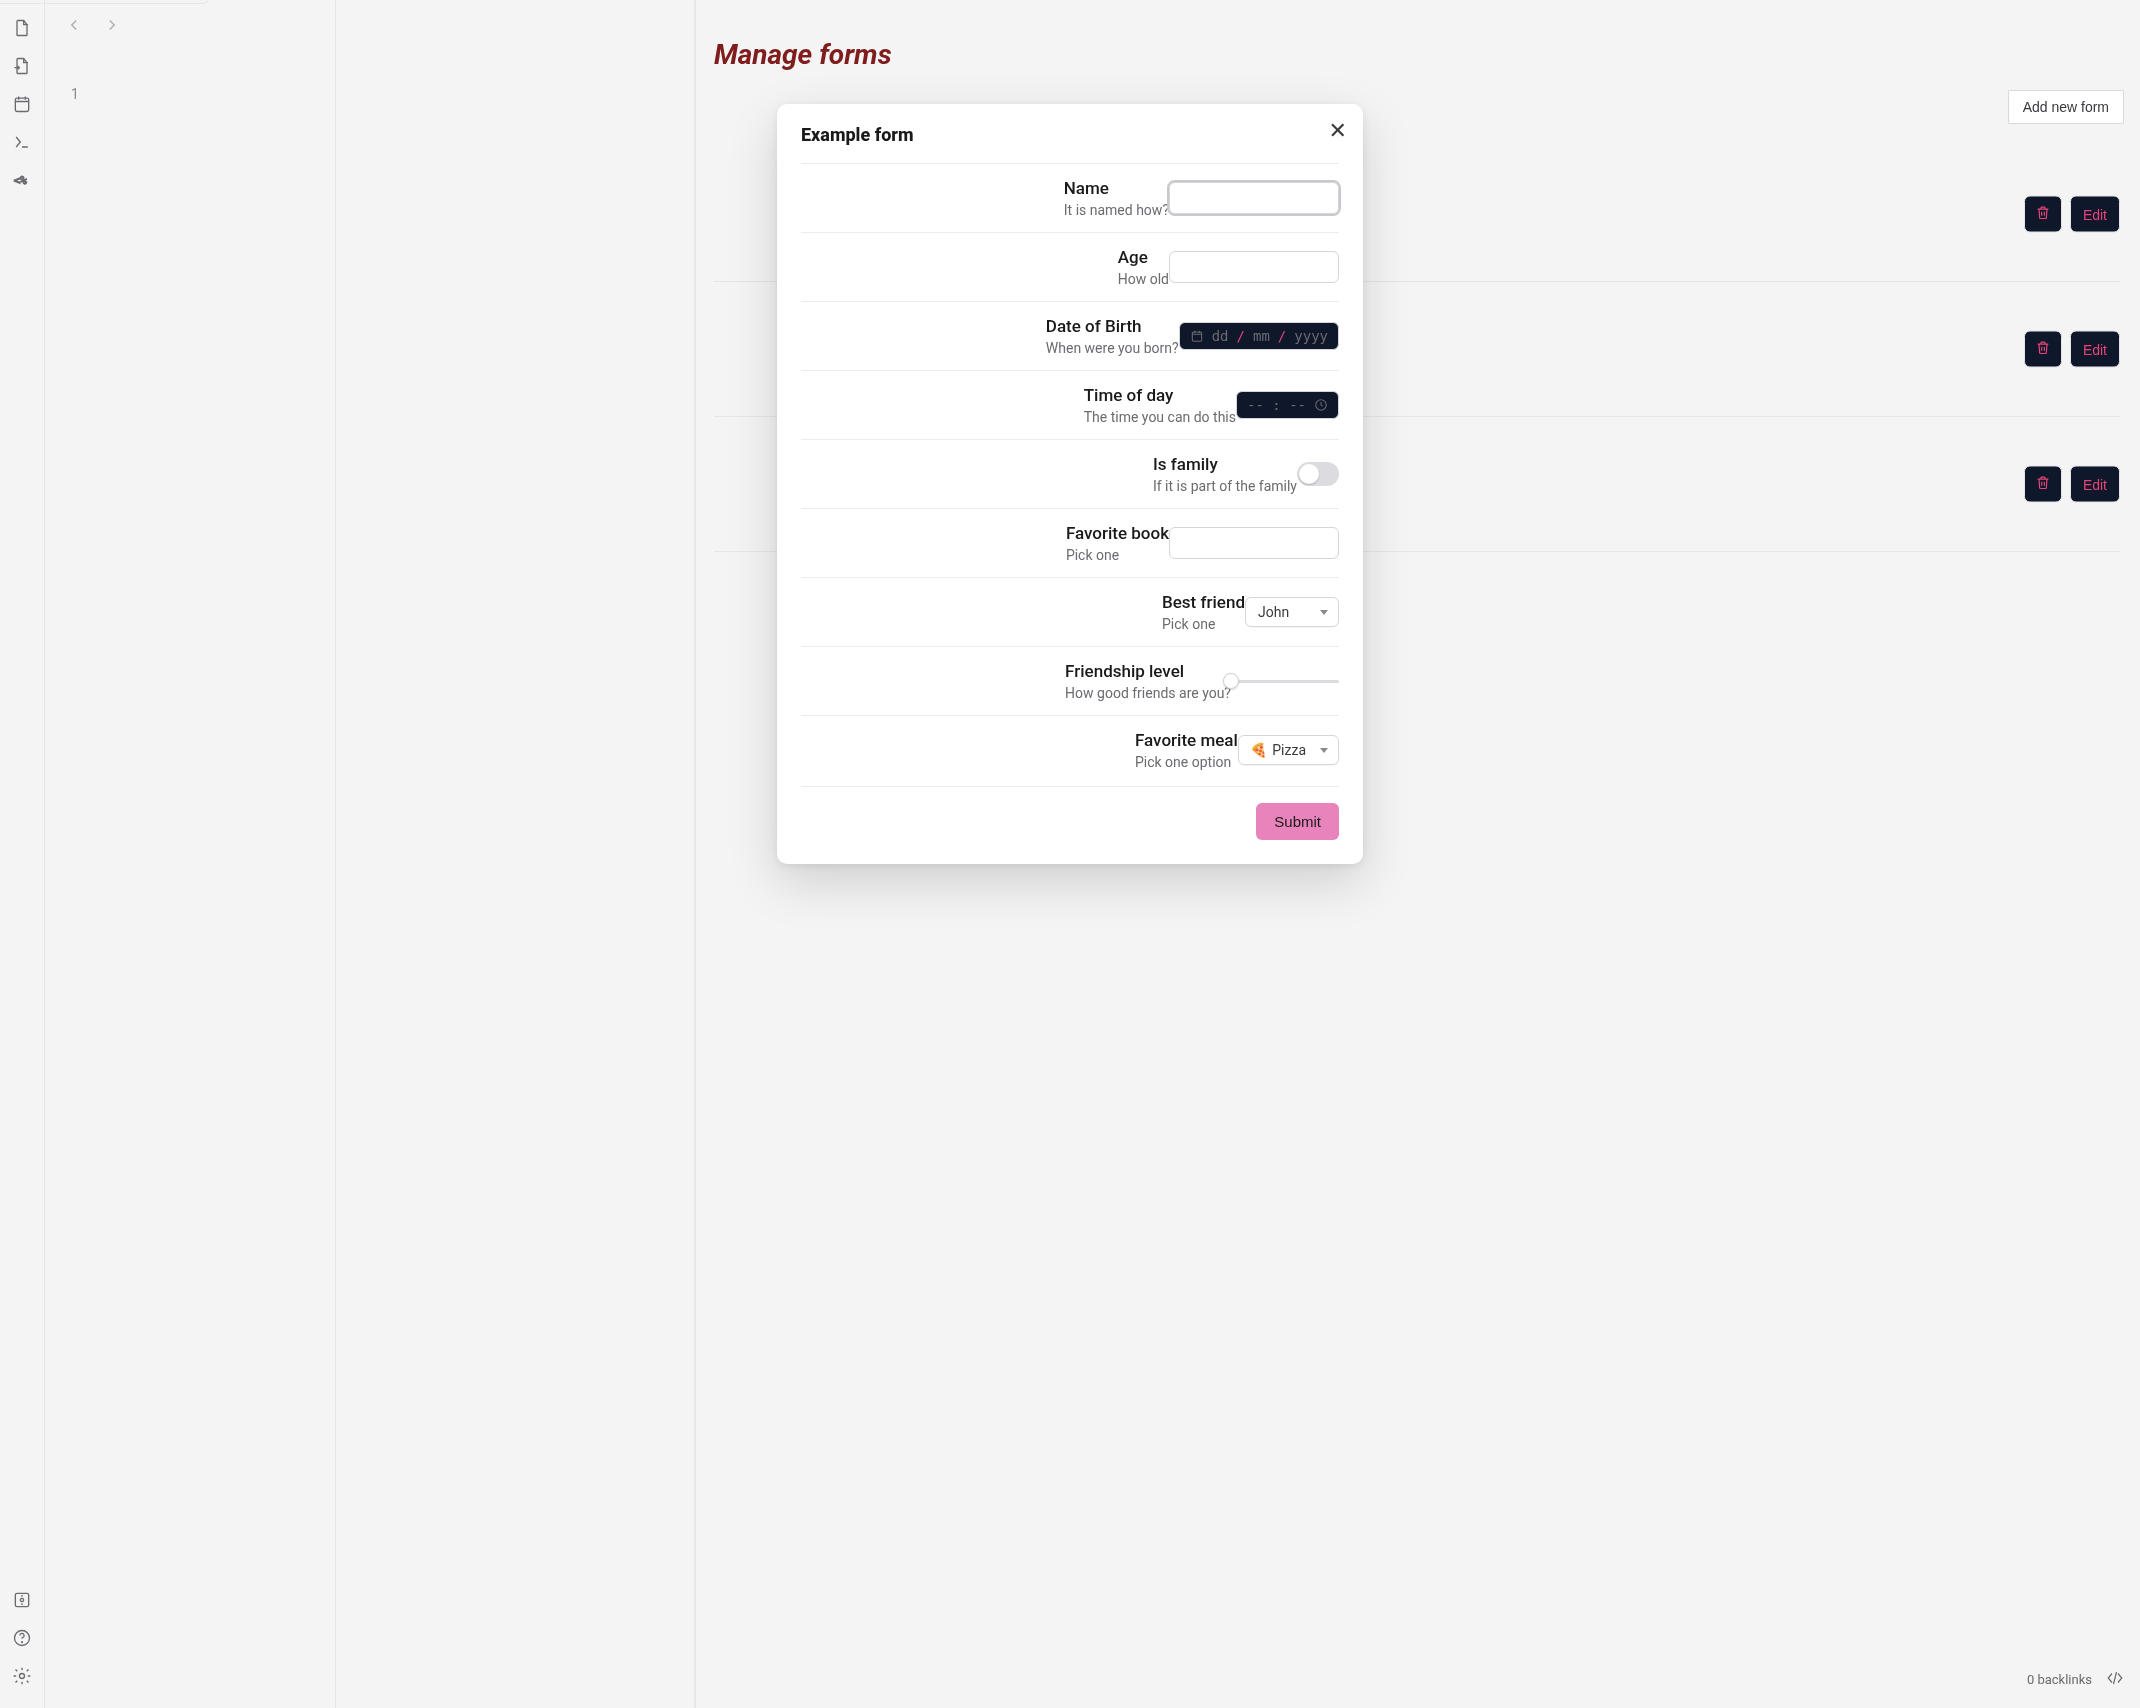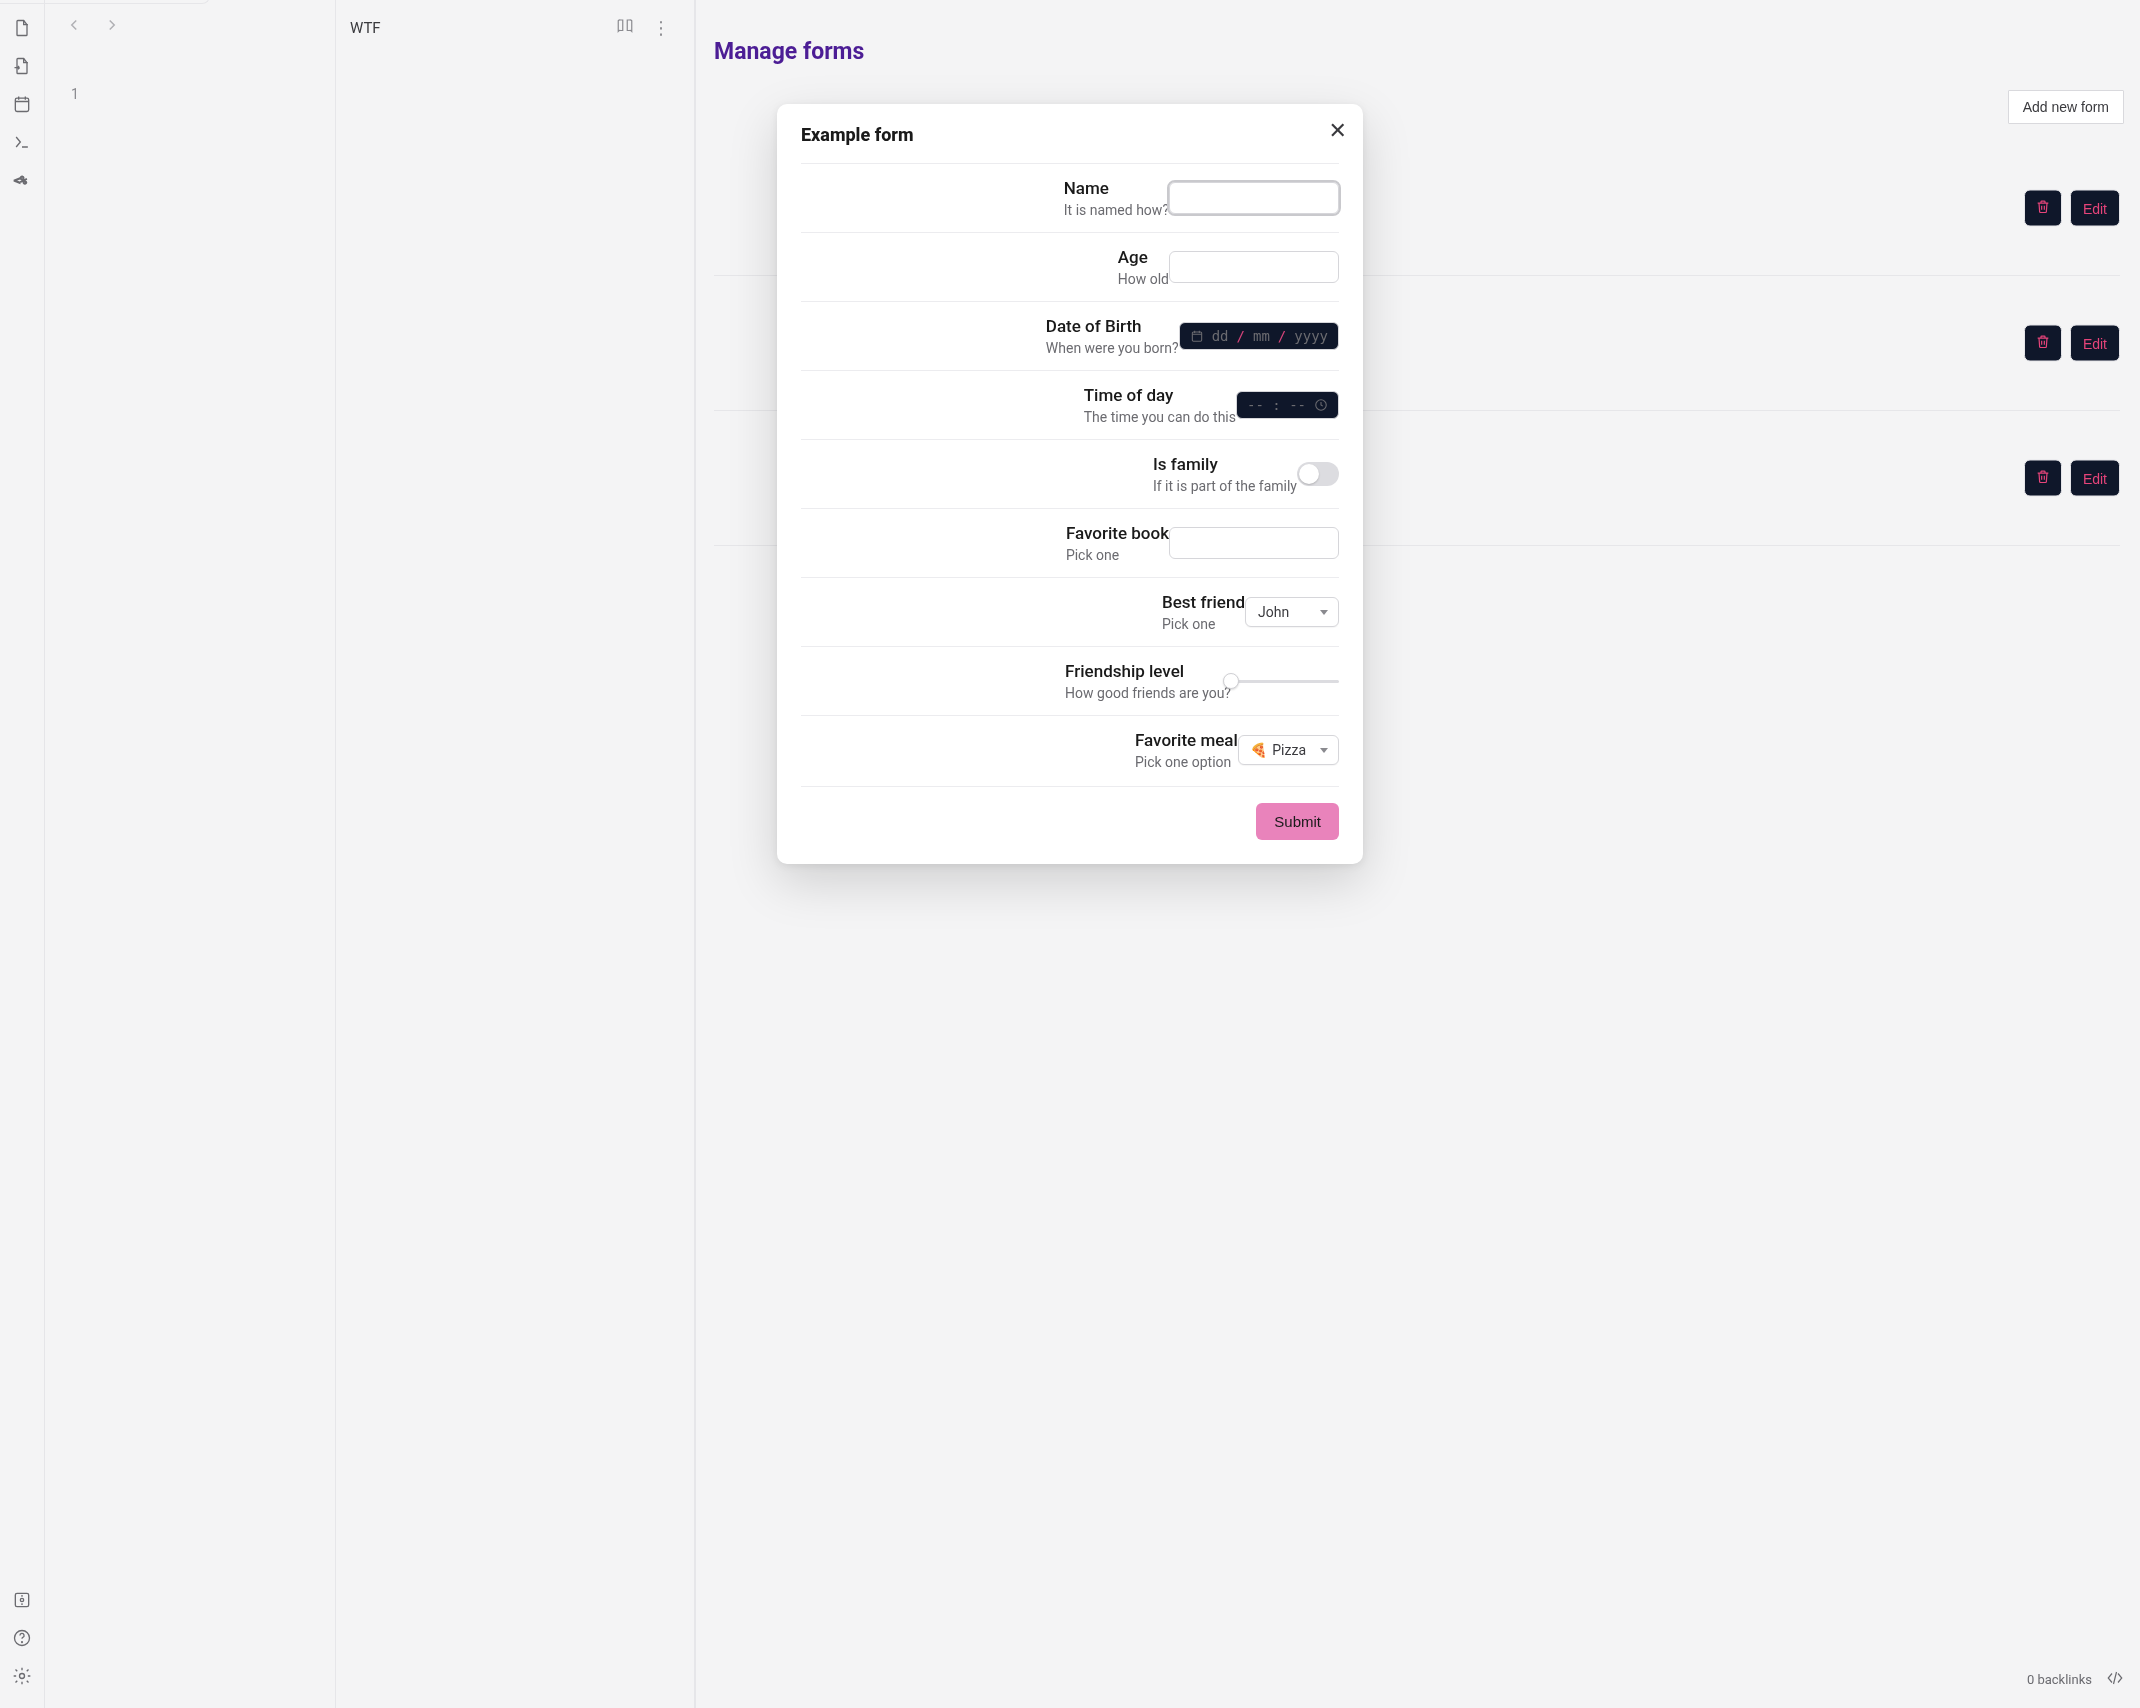--- a/index.html
+++ b/index.html
@@ -101,23 +101,24 @@
   
   .right-pane {
     position: absolute;
     top: 0; right: 0; bottom: 0;
     width: calc(100% - 590px);
     padding: 38px 20px 0 18px;
     border-left: 1px solid #e6e6e9;
     background: #f4f4f5;
   }
   .right-pane h1 {
-    font-size: 23px;
+    font-size: 28px;
     font-weight: 700;
-    color: #4c1d95;
+    color: #7f1d1d;
+    font-style: italic;
   }
   .add-btn {
     position: absolute;
     top: 90px; right: 16px;
     padding: 8px 14px;
     border: 1px solid #d9d9dd;
     background: #fff;
     border-radius: 1px;
     font-size: 14px;
     color: #3a3a3e;
@@ -352,29 +353,20 @@
         </svg></span>
     <span><svg viewBox="0 0 24 24">
           <path d="M9 6l6 6-6 6"></path>
         </svg></span>
   </div>
 
   <div class="note-card"></div>
 
   <div class="note-editor-panel"></div>
 
-  <div class="note-header">
-    <div class="title">WTF</div>
-    <div class="actions">
-      <span><svg viewBox="0 0 24 24">
-            <path d="M3 5a3 3 0 0 1 3-1h3v14H6a3 3 0 0 0-3 1zM21 5a3 3 0 0 0-3-1h-3v14h3a3 3 0 0 1 3 1z"></path>
-          </svg></span>
-      <span class="dots">⋮</span>
-    </div>
-  </div>
 
   <div class="right-pane">
     <h1>Manage forms</h1>
     <button class="add-btn">Add new form</button>
 
     <div class="form-row">
       <div class="row-actions">
         <button class="trash-btn">
           <svg viewBox="0 0 24 24">
               <path d="M4 7h16M9 7V5a1 1 0 0 1 1-1h4a1 1 0 0 1 1 1v2M6 7l1 13a1 1 0 0 0 1 1h8a1 1 0 0 0 1-1l1-13M10 11v6M14 11v6"></path>

